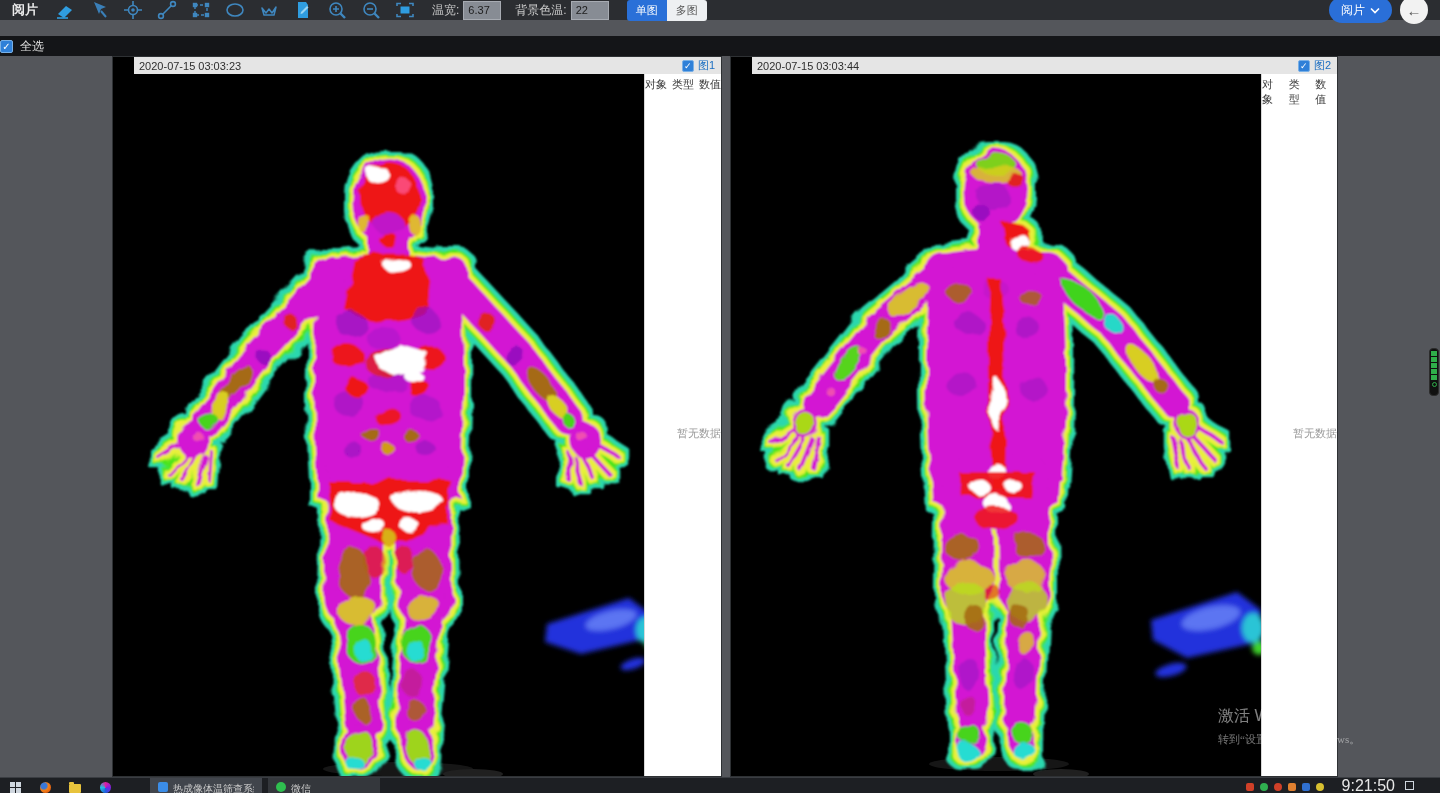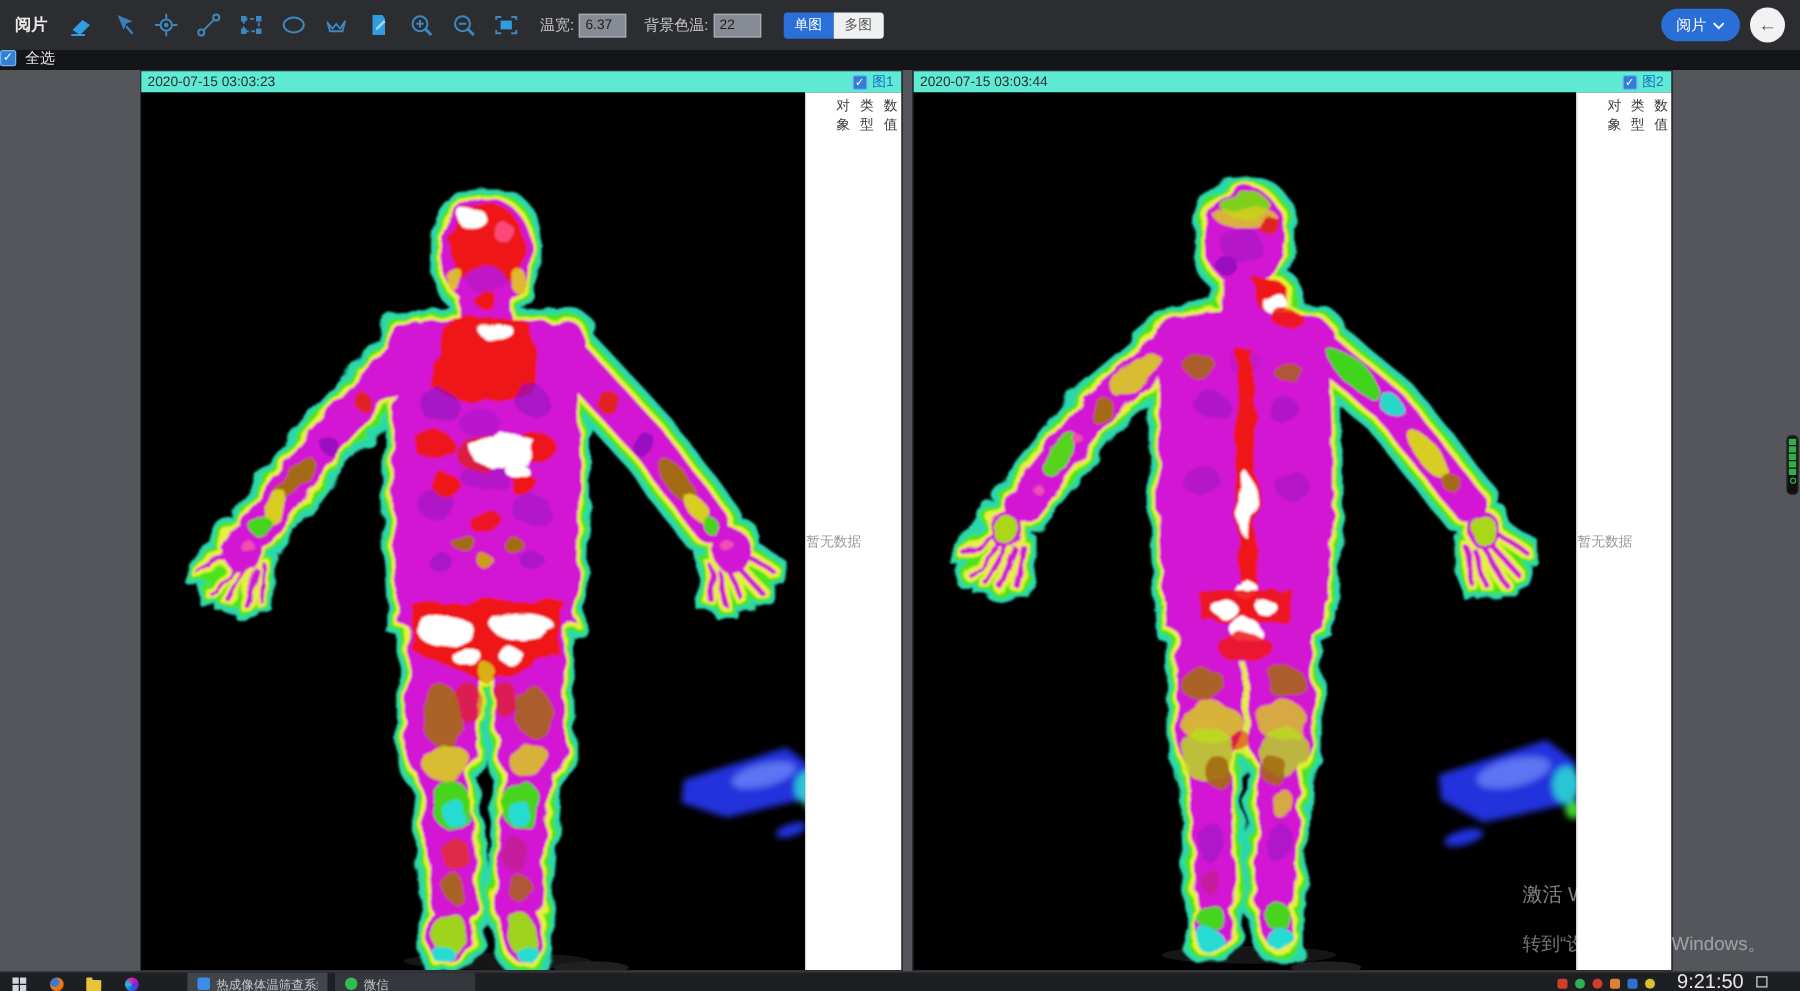--- a/index.html
+++ b/index.html
@@ -6,21 +6,21 @@
   html,body { width:1440px; height:793px; overflow:hidden; }
   body {
     position:relative;
     background:#54565b;
     font-family:"Liberation Sans","DejaVu Sans",sans-serif;
     color:#ddd;
   }
 
   
   .toolbar {
-    position:absolute; top:0; left:0; right:0; height:40px;
+    position:absolute; top:0; left:0; right:0; height:20px;
     background:#2b2d31; display:flex; align-items:center; z-index:30;
   }
   .mode-label { font-size:13px; font-weight:bold; color:#ececec; margin:0 14px 0 12px; }
   .tools { display:flex; align-items:center; gap:8px; }
   .tool-btn { width:26px; height:26px; display:flex; align-items:center; justify-content:center; border-radius:3px; cursor:pointer; }
   .tool-btn svg { display:block; }
 
   .slider-wrap { position:relative; width:200px; height:36px; margin-left:34px; flex:none; }
   .slider-track { position:absolute; top:16px; left:0; width:100%; height:4px; background:#fff; border-radius:2px; }
   .slider-grad { position:absolute; top:16px; left:47%; width:21%; height:4px;
@@ -56,38 +56,38 @@
   .cb { width:13px; height:13px; background:#2f80d8; border:1px solid #79b0e6; border-radius:2px;
     color:#fff; font-size:10px; line-height:11px; text-align:center; cursor:pointer; flex:none; }
   .cb::after { content:"\2713"; }
   .cb-sm { width:12px; height:12px; line-height:10px; font-size:9px; }
 
   
   .panel { position:absolute; top:56px; height:721px; background:#000;
     border:1px solid #2e3134; display:flex; flex-direction:column; z-index:5; }
   .panel-1 { left:112px; width:610px; }
   .panel-2 { left:730px; width:608px; }
-  .panel-header { height:17px; background:#5eead4; display:flex; align-items:center;
-    justify-content:space-between; padding:0 6px 0 5px; flex:none; }
+  .panel-header { height:17px; background:#e5e5e5; display:flex; align-items:center;
+    justify-content:space-between; padding:0 6px 0 5px; flex:none;margin-left:21px; }
   .ph-time { font-size:11px; color:#2e2e2e; }
   .ph-right { display:flex; align-items:center; gap:4px; }
   .ph-tag { font-size:11px; color:#1b6ec2; }
   .panel-body { flex:1; display:flex; min-height:0; }
   .image-area { position:relative; background:#000; overflow:hidden; flex:none; }
   .image-area svg { display:block; }
   .sidebar { background:#ffffff; position:relative; flex:1; border-left:1px solid #d8d8d8; }
-  .sb-cols { display:flex; justify-content:flex-start; gap:5px; padding-top:3px;margin-left:24px; }
+  .sb-cols { display:flex; justify-content:flex-start; gap:5px; padding-top:3px; }
   .sb-cols span { font-size:11px; color:#3a3a3a; }
-  .sb-empty { position:absolute; top:352px; left:0; width:100%; text-align:left;
+  .sb-empty { position:absolute; top:352px; left:0; width:100%; text-align:right;
     font-size:11px; color:#9a9a9a; }
 
   
   .watermark { position:absolute; left:1218px; top:706px; z-index:40; pointer-events:none; }
   .wm1 { font-size:16px; color:rgba(255,255,255,.50); }
-  .wm2 { font-size:15px; color:rgba(255,255,255,.45); margin-top:19px; }
+  .wm2 { font-size:11px; color:rgba(255,255,255,.45); margin-top:5px;font-family:Liberation Serif, serif; }
 
   
   .edge-widget { position:absolute; left:1429px; top:348px; width:10px; height:48px;
     background:#101010; border:1px solid #2c2c2c; border-radius:4px; z-index:40;
     display:flex; flex-direction:column; align-items:center; padding-top:2px; gap:1px; }
   .edge-widget .seg { width:6px; height:5px; background:#2fae4a; flex:none; }
   .edge-widget .dot { width:5px; height:5px; border:1px solid #2fae4a; border-radius:50%; margin-top:1px; flex:none; }
 
   
   .taskbar { position:absolute; left:0; bottom:0; width:1440px; height:16px;

